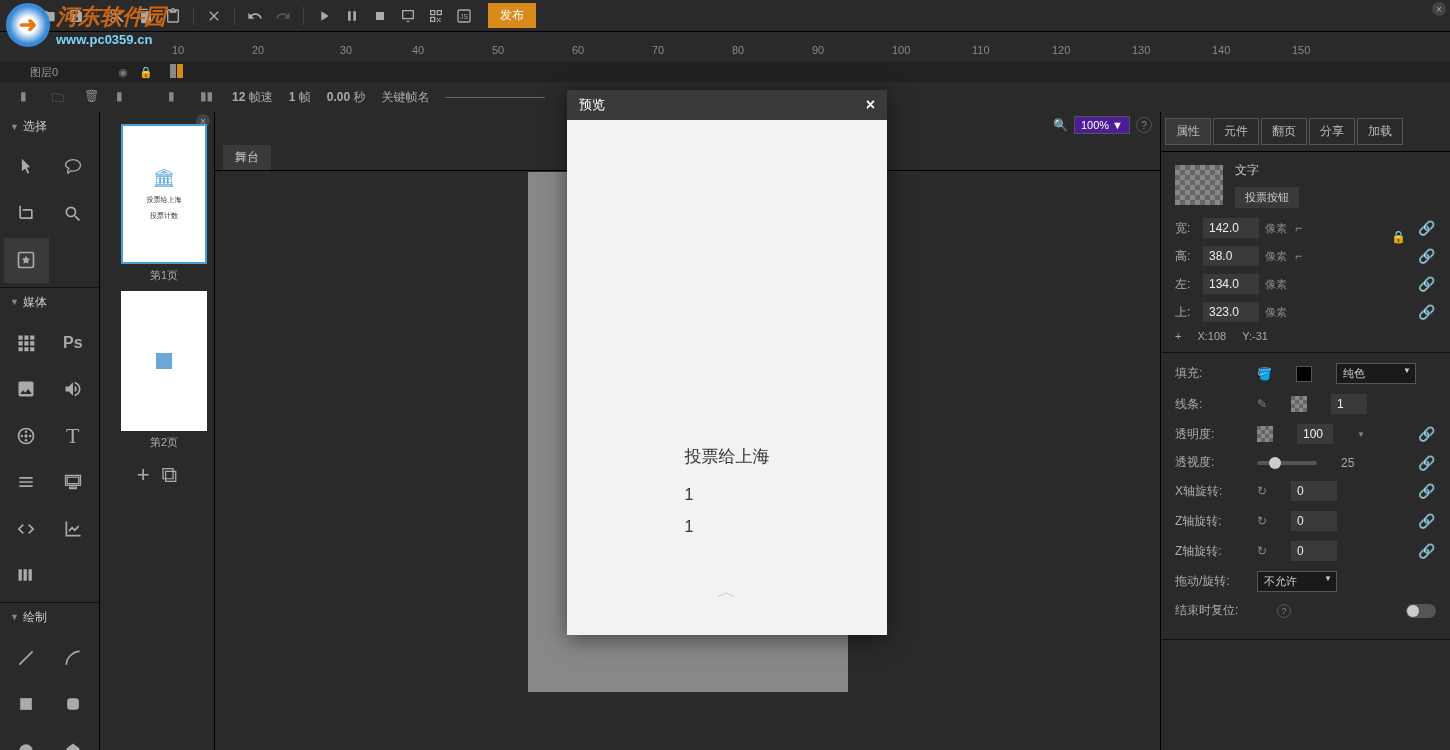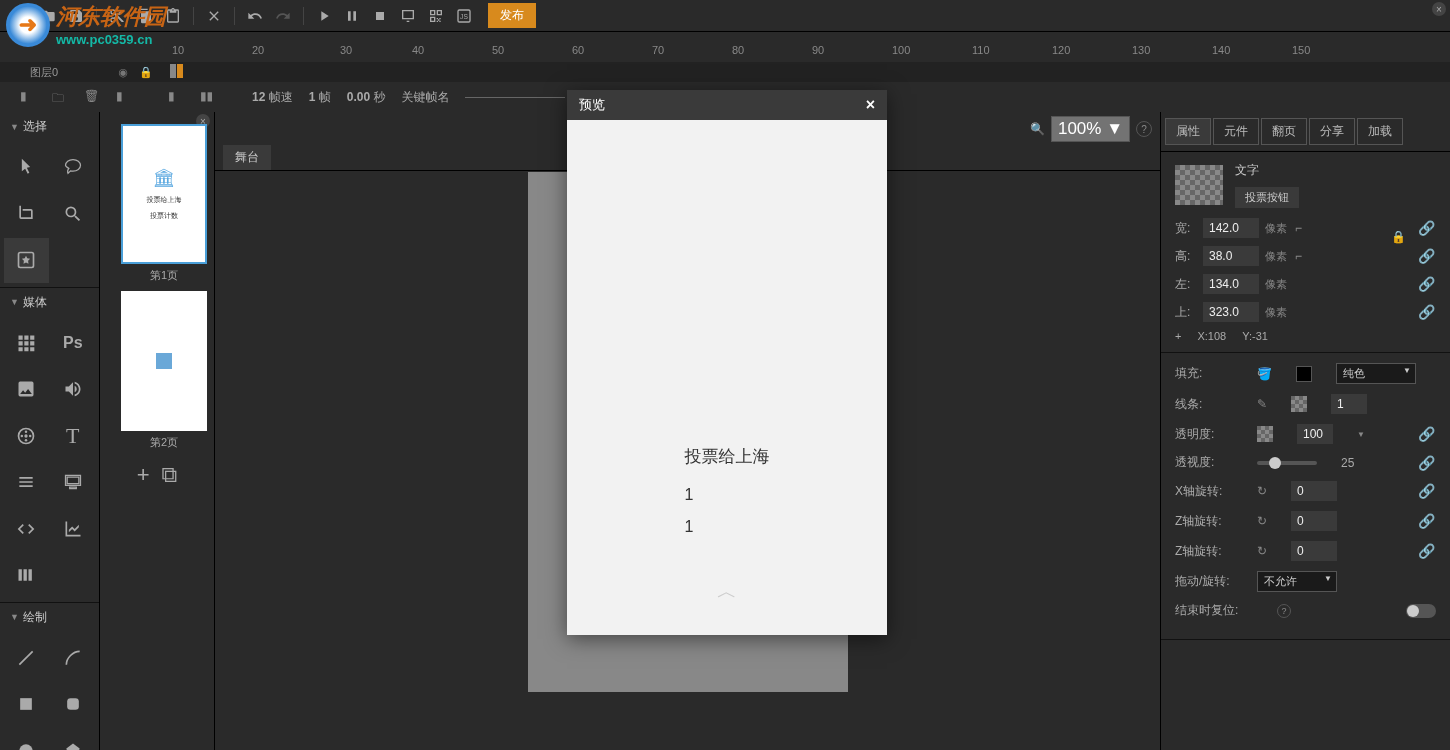--- a/index.html
+++ b/index.html
@@ -46,21 +46,21 @@
 .page-thumb-box .thumb-sq { width: 16px; height: 16px; background: #6aa8d8; }
 .page-label { color: #aaa; font-size: 11px; }
 .page-item { position: relative; padding-left: 14px; }
 .page-actions { display: flex; gap: 12px; justify-content: center; margin-top: 12px; color: #aaa; font-size: 22px; }
 
 
 .canvas-area { flex: 1; background: #2a2a2a; position: relative; }
 .canvas-tabs { height: 28px; display: flex; align-items: flex-end; border-bottom: 1px solid #000; padding: 0 8px; margin-top: 31px; }
 .canvas-tab { padding: 4px 12px; background: #3a3a3a; color: #ccc; font-size: 12px; }
 .canvas-zoom { position: absolute; right: 8px; top: 4px; display: flex; align-items: center; gap: 6px; }
-.zoom-select { background: #737373; color: #fff; border: 1px solid #555; padding: 2px 6px; font-size: 17px; }
+.zoom-select { background: #4c1d95; color: #fff; border: 1px solid #555; padding: 2px 6px; font-size: 11px; }
 .canvas-stage { position: absolute; left: 50%; top: 60px; transform: translateX(-50%); width: 320px; height: 520px; background: #888; }
 
 
 .right-panel { width: 290px; background: #2a2a2a; border-left: 1px solid #000; overflow-y: auto; }
 .prop-tabs { display: flex; border-bottom: 1px solid #000; padding: 6px 4px; gap: 2px; }
 .prop-tab { padding: 4px 10px; color: #bbb; font-size: 12px; cursor: pointer; border: 1px solid #555; }
 .prop-tab.active { background: #3a3a3a; }
 
 .prop-section { padding: 10px 14px; border-bottom: 1px solid #111; }
 .prop-item-header { display: flex; align-items: center; gap: 12px; margin-bottom: 10px; }
@@ -93,21 +93,21 @@
 .modal-content-area { margin-top: 240px; text-align: left; }
 .vote-title { font-size: 17px; color: #333; margin-bottom: 18px; }
 .vote-count { font-size: 16px; color: #333; margin-bottom: 14px; }
 .modal-arrow { position: absolute; bottom: 30px; left: 50%; transform: translateX(-50%); color: #ccc; font-size: 20px; }
 
 
 .watermark { position: absolute; top: 2px; left: 6px; z-index: 200; display: flex; align-items: center; gap: 6px; pointer-events: none; }
 .wm-logo { width: 44px; height: 44px; border-radius: 50%; background: radial-gradient(circle, #fff 30%, #3a8ad8 70%); display: flex; align-items: center; justify-content: center; font-size: 22px; color: #e67817; font-weight: bold; border: 3px solid #3a8ad8; }
 .wm-text { display: flex; flex-direction: column; }
 .wm-title { color: #c86414; font-size: 22px; font-weight: bold; font-style: italic; }
-.wm-url { color: #14b8a6; font-size: 13px; font-weight: bold; }
+.wm-url { color: #7dd3fc; font-size: 13px; font-weight: bold; }
 
 
 .close-bubble { width: 14px; height: 14px; border-radius: 50%; background: #444; color: #aaa; font-size: 10px; display: flex; align-items: center; justify-content: center; position: absolute; top: 2px; cursor: pointer; }
 
 svg { width: 16px; height: 16px; fill: currentColor; }
 .tool-cell svg { width: 20px; height: 20px; }
 </style>
 </head>
 <body>
 
@@ -231,21 +231,21 @@
   </div>
 </div>
 
 <div class="timeline-controls">
   <span class="tc-icon">▮</span>
   <span class="tc-icon">🗀</span>
   <span class="tc-icon">🗑</span>
   <span class="tc-icon">▮</span>
   <span style="margin-left:20px" class="tc-icon">▮</span>
   <span class="tc-icon">▮▮</span>
-  <span style="margin-left:20px"><b>12</b> <span>帧速</span></span>
+  <span style=""><b>12</b> <span>帧速</span></span>
   <span><b>1</b> <span>帧</span></span>
   <span><b>0.00</b> <span>秒</span></span>
   <span>关键帧名</span>
   <span class="tc-field"></span>
 </div>
 
 <div class="main-area">
 
   <div class="left-tools">
     <div class="close-bubble" style="right:4px">×</div>

